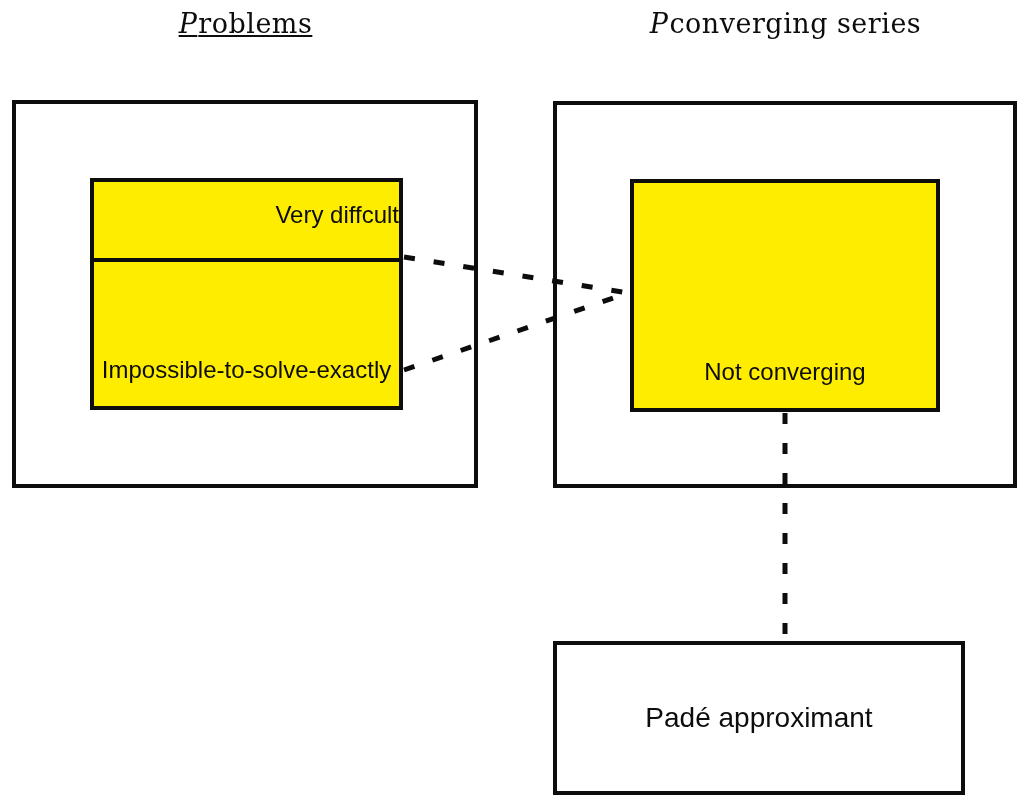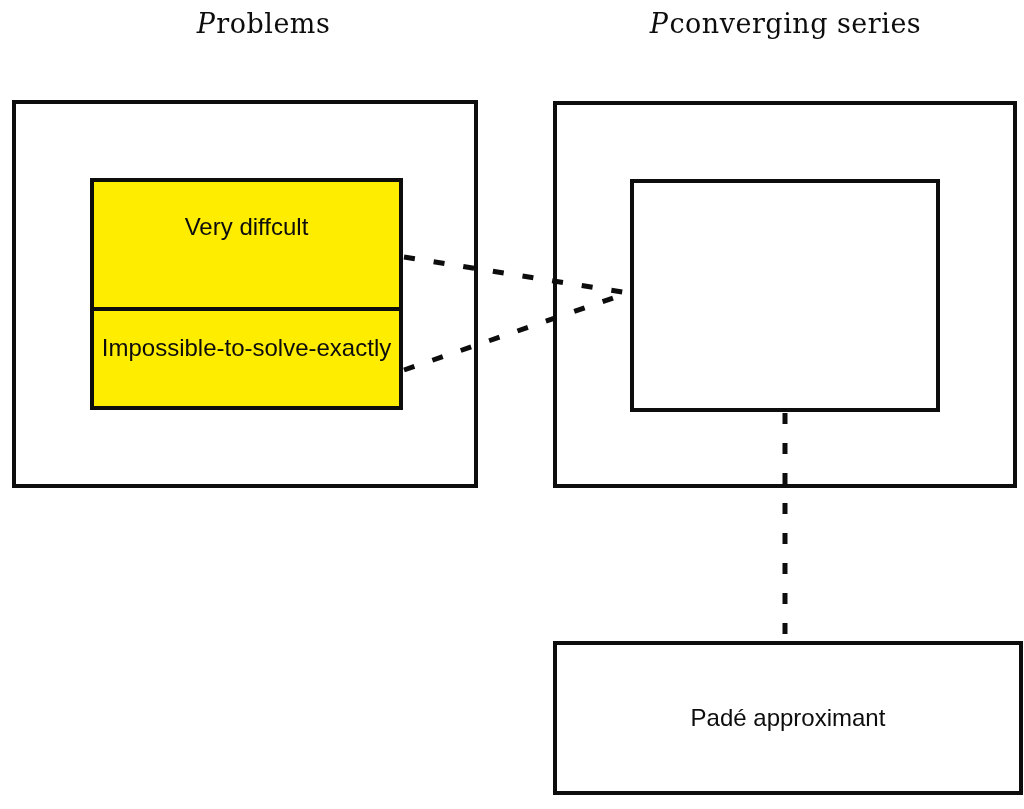--- a/index.html
+++ b/index.html
@@ -21,21 +21,21 @@
     position: absolute;
     top: 5px;
     height: 38px;
     line-height: 38px;
     text-align: center;
     font-family: "DejaVu Serif", "Liberation Serif", serif;
     font-size: 27px;
     color: var(--line-black);
     letter-spacing: 0.5px;
   }
-  .title-left  { left: 31px;  width: 465px; }
+  .title-left  { left: 13px;  width: 465px; text-decoration: underline; }
   .title-right { left: 553px; width: 465px; }
   .title .lead { font-style: italic; padding-right: 1px; }
   .outer-box {
     position: absolute;
     border: 4px solid var(--line-black);
     background: transparent;
   }
   .outer-left  { left: 12px;  top: 100px; width: 466px; height: 388px; }
   .outer-right { left: 553px; top: 101px; width: 464px; height: 387px; }
   .inner-box {
@@ -47,41 +47,42 @@
   .inner-left  { left: 90px;  top: 178px; width: 313px; height: 232px; }
   .inner-right { left: 630px; top: 179px; width: 310px; height: 233px; }
   .cell {
     display: flex;
     justify-content: center;
     font-size: 24px;
     color: var(--line-black);
     line-height: 28px;
   }
   .cell-top {
-    height: 129px;
+    height: 80px;
     border-bottom: 4px solid var(--line-black);
     align-items: flex-start;
-    padding-top: 31px;
+    padding-top: 19px;
+    justify-content: flex-end;
   }
   .cell-bottom {
     flex: 1;
-    align-items: center;
+    align-items: flex-end;
     padding-bottom: 22px;
   }
   .yellow { background: var(--highlight-yellow); }
   .white  { background: var(--background); }
   .pade-box {
     position: absolute;
-    left: 553px; top: 641px; width: 470px; height: 154px;
+    left: 553px; top: 641px; width: 412px; height: 154px;
     border: 4px solid var(--line-black);
     background: var(--background);
     display: flex;
     align-items: center;
     justify-content: center;
-    font-size: 24px;
+    font-size: 28px;
     color: var(--line-black);
   }
   .connector-overlay {
     position: absolute;
     left: 0; top: 0;
     width: 1024px; height: 809px;
     pointer-events: none;
     z-index: 5;
   }
   .connector-overlay line {
@@ -109,20 +110,23 @@
   <div class="inner-box inner-left">
     <div class="cell cell-top yellow">
       <span>Very diffcult</span>
     </div>
     <div class="cell cell-bottom yellow">
       <span>Impossible-to-solve-exactly</span>
     </div>
   </div>
 
   <div class="inner-box inner-right">
+    <div class="cell cell-bottom yellow">
+      <span>Not converging</span>
+    </div>
   </div>
 
   <div class="pade-box">
     <span>Padé approximant</span>
   </div>
 
   <svg class="connector-overlay" viewBox="0 0 1024 809" xmlns="http://www.w3.org/2000/svg">
     <line x1="404" y1="257" x2="628" y2="293"></line>
     <line x1="404" y1="370" x2="628" y2="293"></line>
     <line x1="785" y1="413" x2="785" y2="641"></line>

